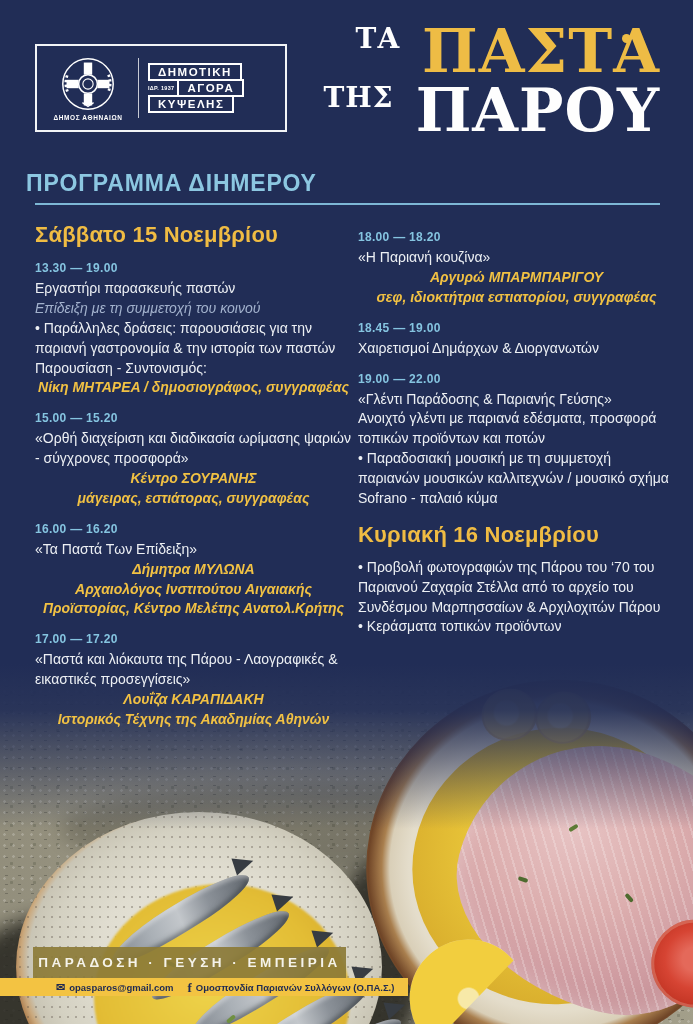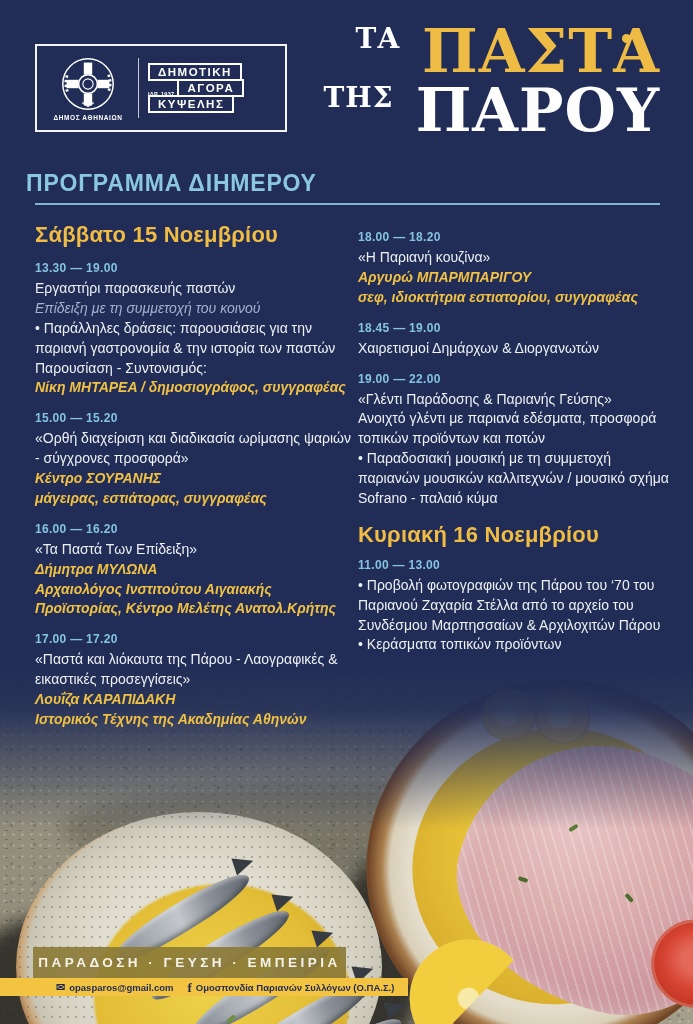--- a/index.html
+++ b/index.html
@@ -7,21 +7,21 @@
     background:#212d56;font-family:"Liberation Sans",sans-serif;margin:0 auto;}
 
   
   .logo-box{position:absolute;left:35px;top:44px;width:252px;height:88px;
     border:2px solid #f2f4f6;box-sizing:border-box;display:flex;align-items:center;
     padding:5px 8px 5px 10px;gap:9px;z-index:3;}
   .emblem-wrap{width:82px;display:flex;flex-direction:column;align-items:center;}
   .emblem-label{color:#fff;font-size:6.5px;font-weight:bold;letter-spacing:.6px;margin-top:2px;white-space:nowrap;}
   .logo-divider{width:1px;height:60px;background:rgba(255,255,255,.75);}
   .market{display:flex;flex-direction:column;align-items:flex-start;}
-  .m-row{display:flex;align-items:flex-end;margin-top:-2px;}
+  .m-row{display:flex;align-items:center;margin-top:-2px;}
   .m-row:first-child{margin-top:0;}
   .m-box{display:inline-block;border:2px solid #fff;padding:1px 8px;font-size:11.5px;
     font-weight:bold;letter-spacing:1.5px;color:#fff;white-space:nowrap;}
   .founded{color:#fff;font-size:5.5px;font-weight:bold;margin-right:3px;letter-spacing:.3px;}
 
   
   .title{position:absolute;right:33px;top:22px;text-align:right;z-index:3;
     font-family:"DejaVu Serif",serif;font-weight:bold;color:#fefefe;line-height:1;}
   .title .row{display:block;white-space:nowrap;}
   .t-small{font-size:28px;letter-spacing:1px;vertical-align:24px;margin-right:22px;}
@@ -39,21 +39,21 @@
   .col-left{left:35px;}
   .col-right{left:358px;}
   .col-right .session:first-child{margin-top:8px;}
   .day{margin:0 0 13px 0;font-size:22px;font-weight:bold;color:#f0bc43;letter-spacing:.2px;}
   .col-right .day{margin:4px 0 10px 0;}
   .session{margin:0 0 13px 0;}
   .time{font-size:12px;font-weight:bold;color:#85c4e0;letter-spacing:.3px;margin:0 0 4px 0;}
   .line{margin:0;font-size:14px;line-height:1.42;}
   .t-white{color:#edf0f4;}
   .t-muted{color:#a3b2cd;font-style:italic;}
-  .t-gold{color:#f1c143;font-weight:bold;font-style:italic;}
+  .t-gold{color:#f1c143;font-weight:bold;font-style:italic;text-align:center;}
 
   
   .photo{position:absolute;left:0;top:664px;width:693px;height:360px;overflow:hidden;z-index:1;
     background-image:
       radial-gradient(rgba(255,255,255,.20) 1px,transparent 1.4px),
       radial-gradient(rgba(42,42,36,.30) 1px,transparent 1.4px),
       radial-gradient(rgba(72,76,58,.28) 1.5px,transparent 2px),
       linear-gradient(115deg,#8e8a78 0%,#9b9784 35%,#8f8c7c 60%,#a39f8a 100%);
     background-size:9px 11px,13px 9px,23px 19px,100% 100%;}
   .shadow-blob{position:absolute;border-radius:50%;background:#26251f;filter:blur(9px);opacity:.85;}
@@ -213,21 +213,20 @@
         <p class="line t-white">Χαιρετισμοί Δημάρχων &amp; Διοργανωτών</p>
       </div>
       <div class="session">
         <p class="time">19.00 — 22.00</p>
         <p class="line t-white">«Γλέντι Παράδοσης &amp; Παριανής Γεύσης»</p>
         <p class="line t-white">Ανοιχτό γλέντι με παριανά εδέσματα, προσφορά τοπικών προϊόντων και ποτών</p>
         <p class="line t-white">• Παραδοσιακή μουσική με τη συμμετοχή παριανών μουσικών καλλιτεχνών / μουσικό σχήμα Sofrano - παλαιό κύμα</p>
       </div>
       <h2 class="day">Κυριακή 16 Νοεμβρίου</h2>
       <div class="session">
-        <p class="time">11.00 — 13.00</p>
         <p class="line t-white">• Προβολή φωτογραφιών της Πάρου του ‘70 του Παριανού Ζαχαρία Στέλλα από το αρχείο του Συνδέσμου Μαρπησσαίων &amp; Αρχιλοχιτών Πάρου</p>
         <p class="line t-white">• Κεράσματα τοπικών προϊόντων</p>
       </div>
     </div>
 
   <div class="photo">
     <div class="shadow-blob blob1"></div>
     <div class="shadow-blob blob2"></div>
     <div class="shadow-blob blob3"></div>
 

